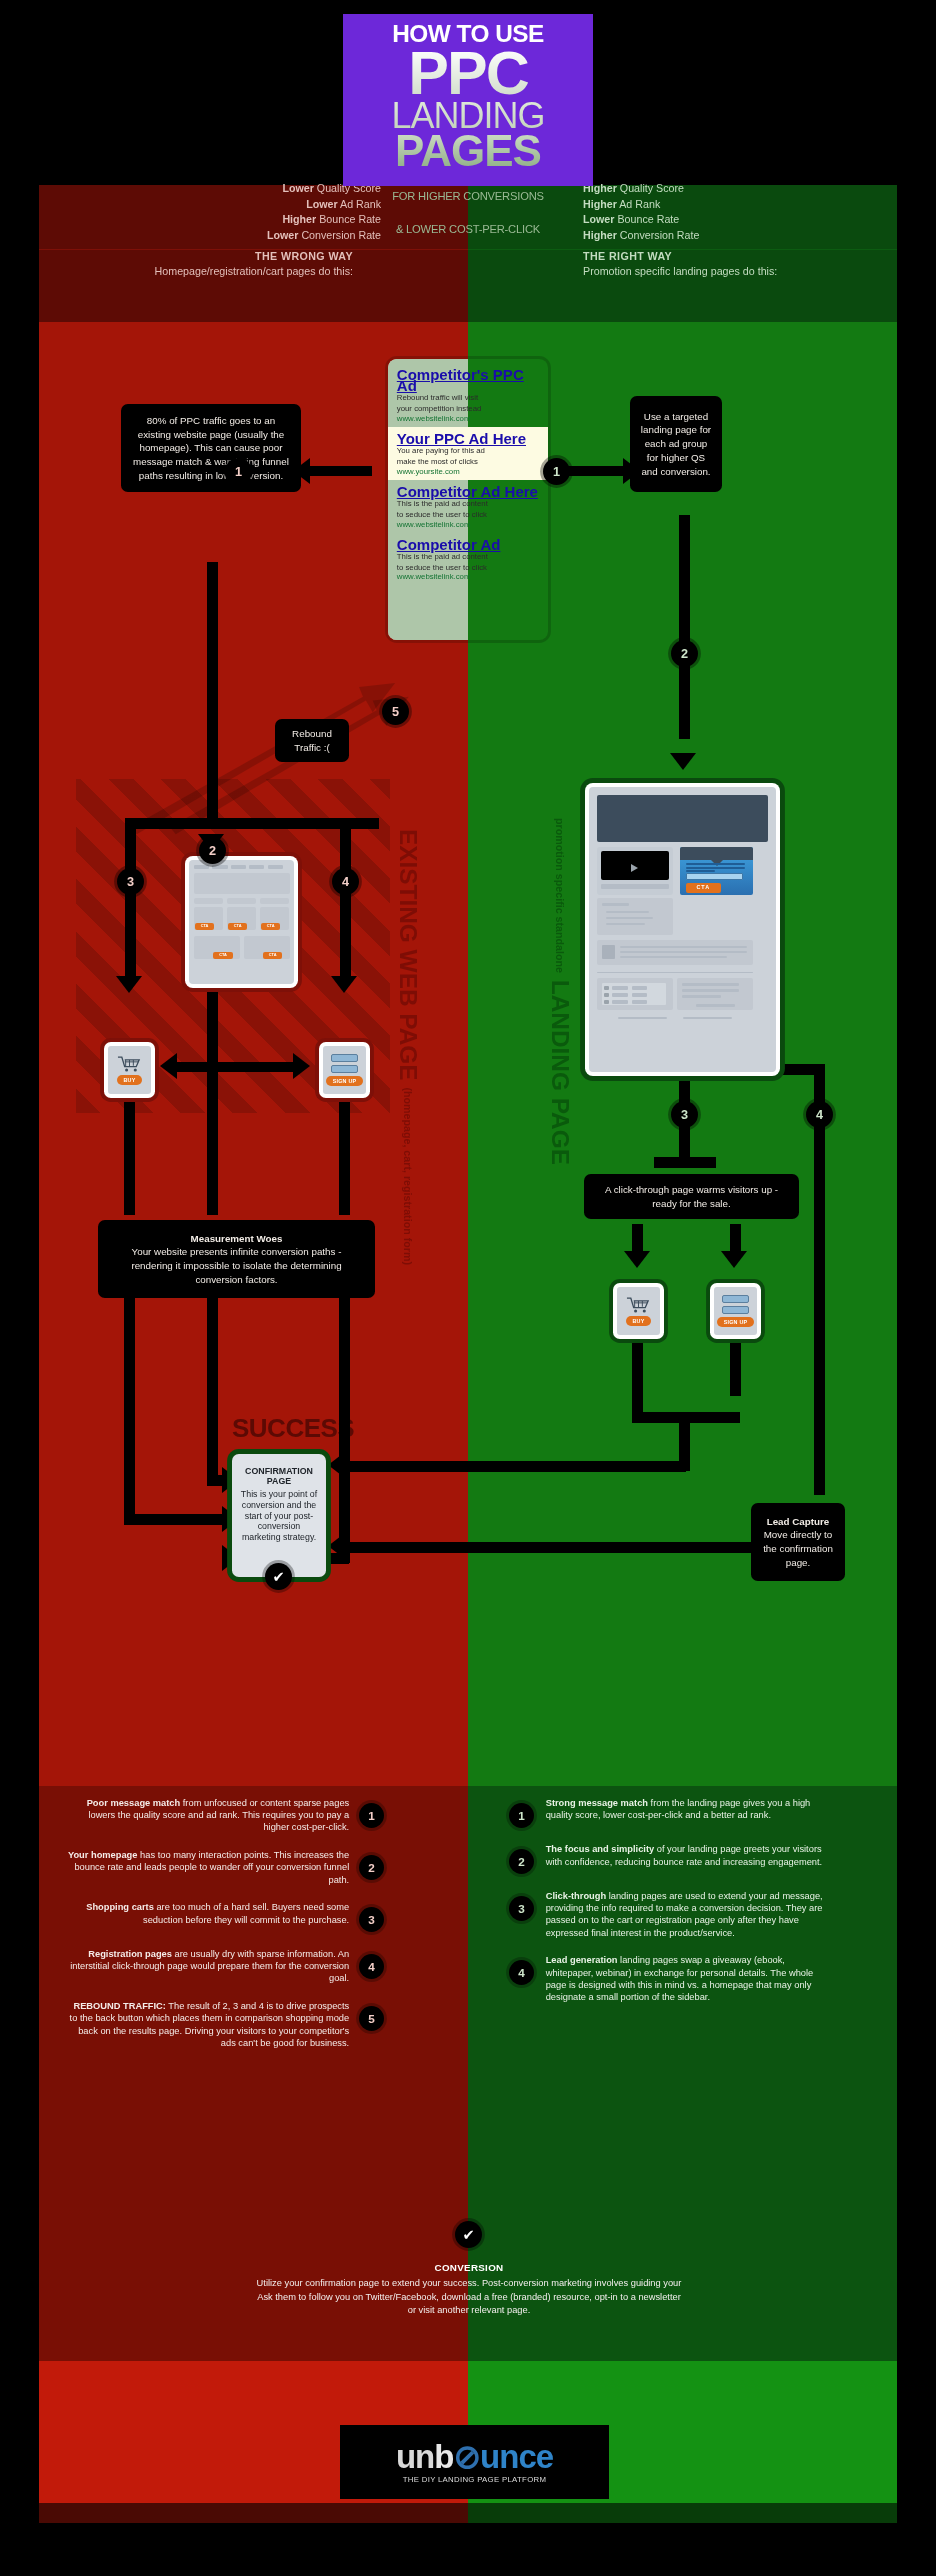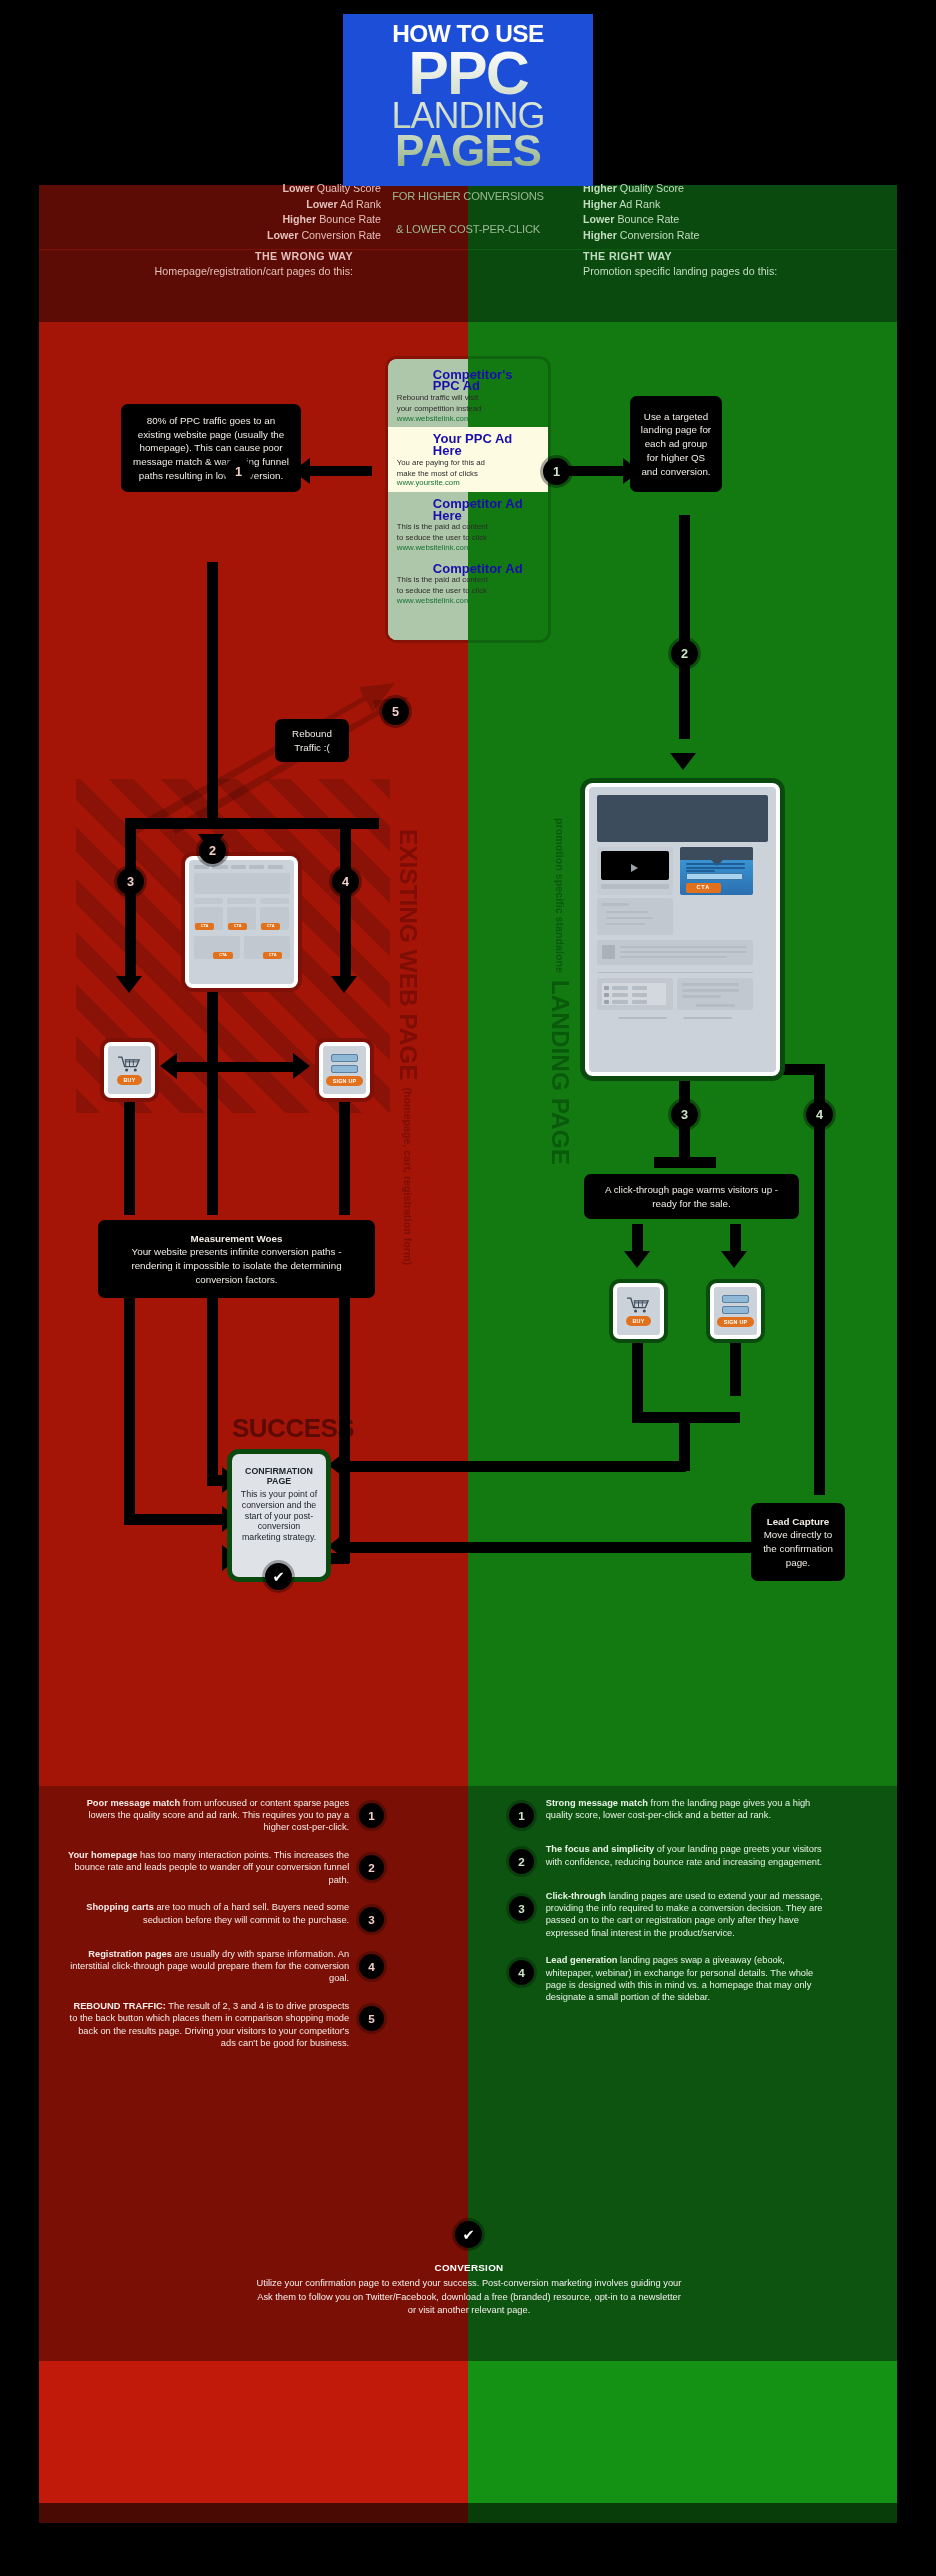--- a/index.html
+++ b/index.html
@@ -43,21 +43,21 @@
   .stat-list { position: absolute; top: 181px; width: 429px; }
   .stat-left  { left: 39px;  text-align: right; padding-right: 87px; }
   .stat-right { left: 468px; text-align: left;  padding-left: 115px; }
   .stat-row { font-size: 10.7px; line-height: 15.6px; }
   .stat-left .stat-row  { color: #e3c0bb; }
   .stat-right .stat-row { color: #c3dcc0; }
   .stat-row b { font-weight: bold; }
 
   .title-block {
     position: absolute; left: 343px; top: 13.7px; width: 250px; height: 172px;
-    background: #1d4ed8; text-align: center; padding-top: 7.8px; z-index: 5;
+    background: #6d28d9; text-align: center; padding-top: 7.8px; z-index: 5;
   }
   .t-how { font-size: 24.4px; font-weight: bold; color: #ffffff; letter-spacing: -0.5px; line-height: 25px; }
   .t-ppc { font-size: 61px; font-weight: bold; line-height: 54px; letter-spacing: -2px;
            background: linear-gradient(180deg,#ffffff 0%,#cfdcc9 100%);
            -webkit-background-clip: text; background-clip: text; color: transparent; }
   .t-landing { font-size: 36px; font-weight: normal; line-height: 31px; letter-spacing: -1px;
            background: linear-gradient(180deg,#dfe9d9 0%,#c3d3bb 100%);
            -webkit-background-clip: text; background-clip: text; color: transparent; }
   .t-pages { font-size: 44px; font-weight: bold; line-height: 39px; letter-spacing: -1px;
            background: linear-gradient(180deg,#cfdec7 0%,#8fae85 100%);
@@ -104,21 +104,21 @@
   .serp {
     position: absolute; left: 388px; top: 359px; width: 160px; height: 281px;
     border-radius: 8.8px; overflow: hidden; z-index: 30;
     box-shadow: 0 0 0 2.9px rgba(0,0,0,.18);
   }
   .serp-bg { position: absolute; inset: 0; }
   .serp-bg-l { left: 0; width: 50%; background: #d8b6b2; }
   .serp-bg-r { right: 0; width: 50%; background: #aec6a9; }
   .ad { position: relative; padding: 5.9px 8.8px 3.9px 8.8px; z-index: 2; }
   .ad-hl { background: #fdfbe2; }
-  .ad-title { font-size: 13px; font-weight: bold; color: #1a0dab; line-height: 11.7px; margin-left: 36px; }
+  .ad-title { font-size: 15px; font-weight: bold; color: #1a0dab; text-decoration: underline; line-height: 11.7px; }
   .ad-desc { font-size: 7.8px; color: #2b2b2b; line-height: 9.8px; margin-top: 1px; }
   .ad-url { font-size: 7.8px; color: #137333; line-height: 9.8px; }
 
   
   .mock { position: absolute; border-radius: 7.8px; z-index: 25; }
   .mock-wrap-red  { background: #ffffff; box-shadow: 0 0 0 3.9px #7e1008; }
   .mock-wrap-grn  { background: #ffffff; box-shadow: 0 0 0 4.9px #0a4a0e; }
   .mock-inner { position: absolute; inset: 3.9px; background: #ccd2d9; border-radius: 3.9px; overflow: hidden; }
 
   .bar { position: absolute; background: #b4bcc6; border-radius: 1px; }
@@ -561,15 +561,21 @@
     </div>
 
   <div class="check conv-check">✔</div>
   <div class="conv">
     <b>CONVERSION</b>
     <p>Utilize your confirmation page to extend your success. Post-conversion marketing involves guiding your</p>
     <p>Ask them to follow you on Twitter/Facebook, download a free (branded) resource, opt-in to a newsletter</p>
     <p>or visit another relevant page.</p>
   </div>
 
+  <div class="ub">
+    <div class="ub-word">
+      <span class="ub-un">un</span><span class="ub-b">b</span><span class="ub-slash">⊘</span><span class="ub-ounce">unce</span>
+    </div>
+    <div class="ub-tag">THE DIY LANDING PAGE PLATFORM</div>
+  </div>
 
 </div>
 
 
 </body></html>

